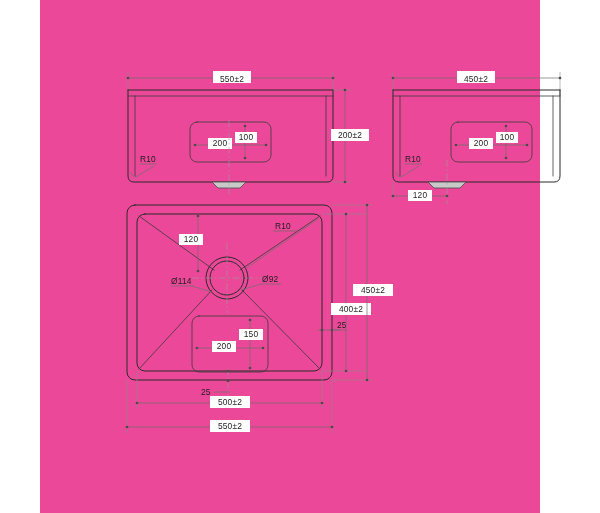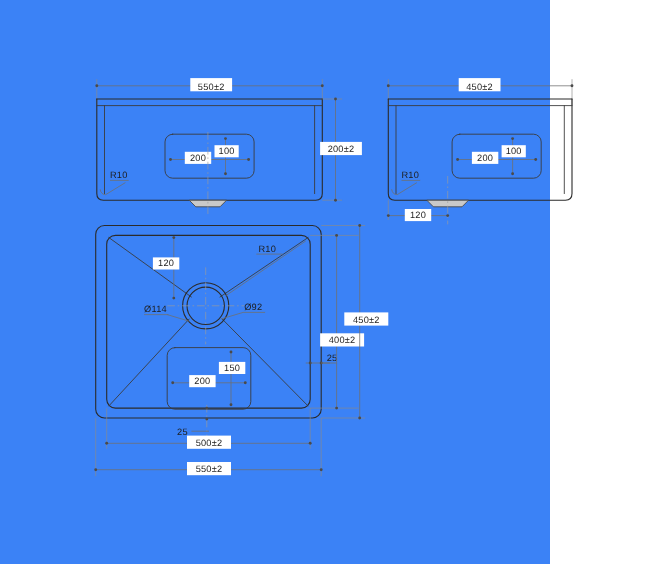--- a/index.html
+++ b/index.html
@@ -10,21 +10,22 @@
   body {
     width: 600px;
     height: 513px;
     font-family: "Liberation Sans", sans-serif;
     overflow: hidden;
   }
   #drawing-root {
     position: relative;
     width: 500px;
     height: 513px;
-    background: #3b82f6;
+    background: #ec4899;
+    margin-left: 40px;
   }
   svg#tech-drawing {
     display: block;
     width: 600px;
     height: 513px;
   }
   .outline {
     fill: none;
     stroke: #2b2b2b;
     stroke-width: 1;

